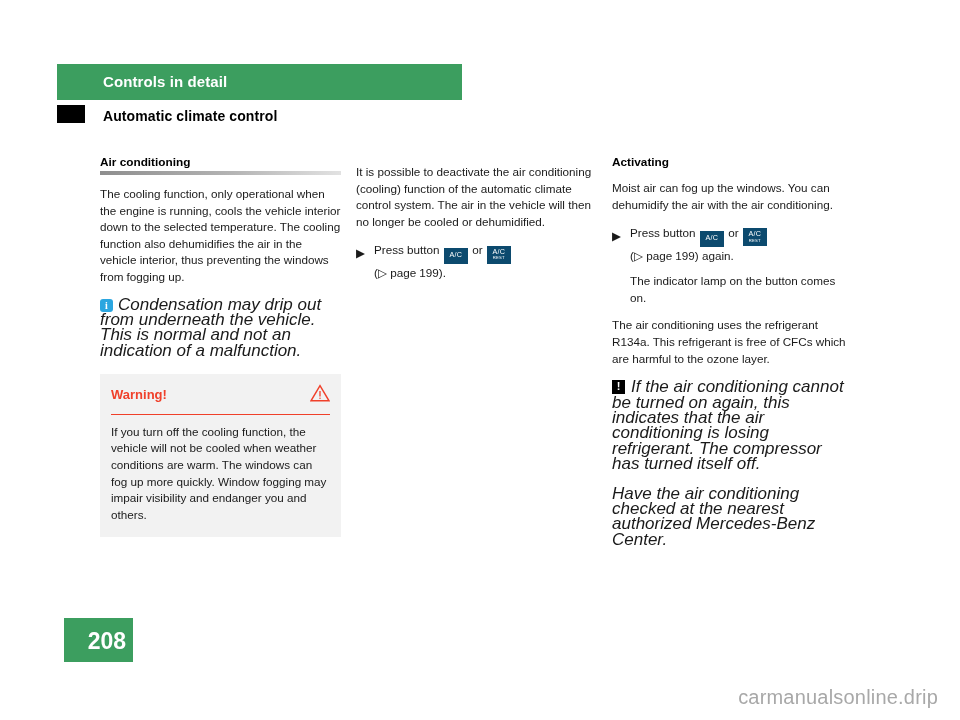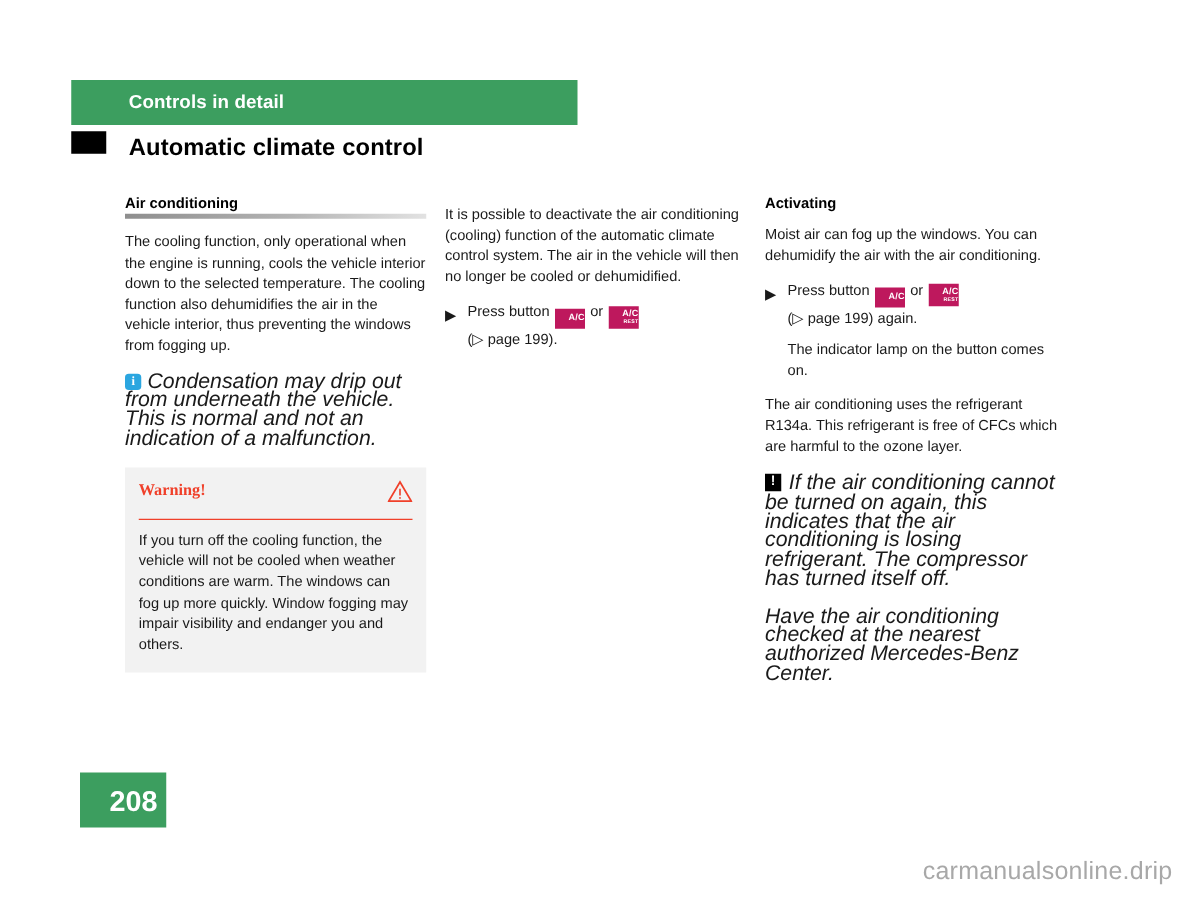--- a/index.html
+++ b/index.html
@@ -43,21 +43,21 @@
     left: 57px;
     top: 105px;
     width: 28px;
     height: 18px;
     background: #000000;
   }
   .header-subtitle {
     position: absolute;
     left: 103px;
     top: 108px;
-    font-size: 19px;
+    font-size: 14px;
     font-weight: bold;
     color: #000000;
     letter-spacing: 0.1px;
   }
 
   
   .col {
     position: absolute;
     top: 155px;
     width: 241px;
@@ -145,25 +145,24 @@
   
   .warning-box {
     margin-top: 16px;
     background: #f2f2f2;
     width: 241px;
     box-sizing: border-box;
     padding: 10px 11px 14px 11px;
   }
   .warning-head-row {
     display: flex;
-    align-items: flex-start;
+    align-items: center;
     justify-content: space-between;
     padding-bottom: 7px;
     border-bottom: 1.6px solid #f0402a;
-    font-family: Liberation Serif, serif;
   }
   .warning-title {
     color: #f0402a;
     font-weight: bold;
     font-size: 13px;
   }
   .warning-tri { display: block; }
   .warning-body {
     margin: 9px 0 0 0;
     font-size: 11.7px;
@@ -183,25 +182,25 @@
   }
   .step-body { flex: 1 1 auto; }
   .step-sub {
     margin: 9px 0 11px 18px;
   }
   .step-line { line-height: 17px; }
 
   
   .keycap {
     display: inline-block;
-    background: #be185d;
+    background: #0c4a6e;
     color: #ffffff;
     vertical-align: -3px;
-    text-align: right;
-    font-weight: bold;
+    text-align: center;
+    font-weight: normal;
     line-height: 1;
     margin: 0 1px;
   }
   .keycap.ac {
     width: 24px;
     height: 13px;
     padding-top: 3px;
     font-size: 7.2px;
     letter-spacing: 0.2px;
   }

